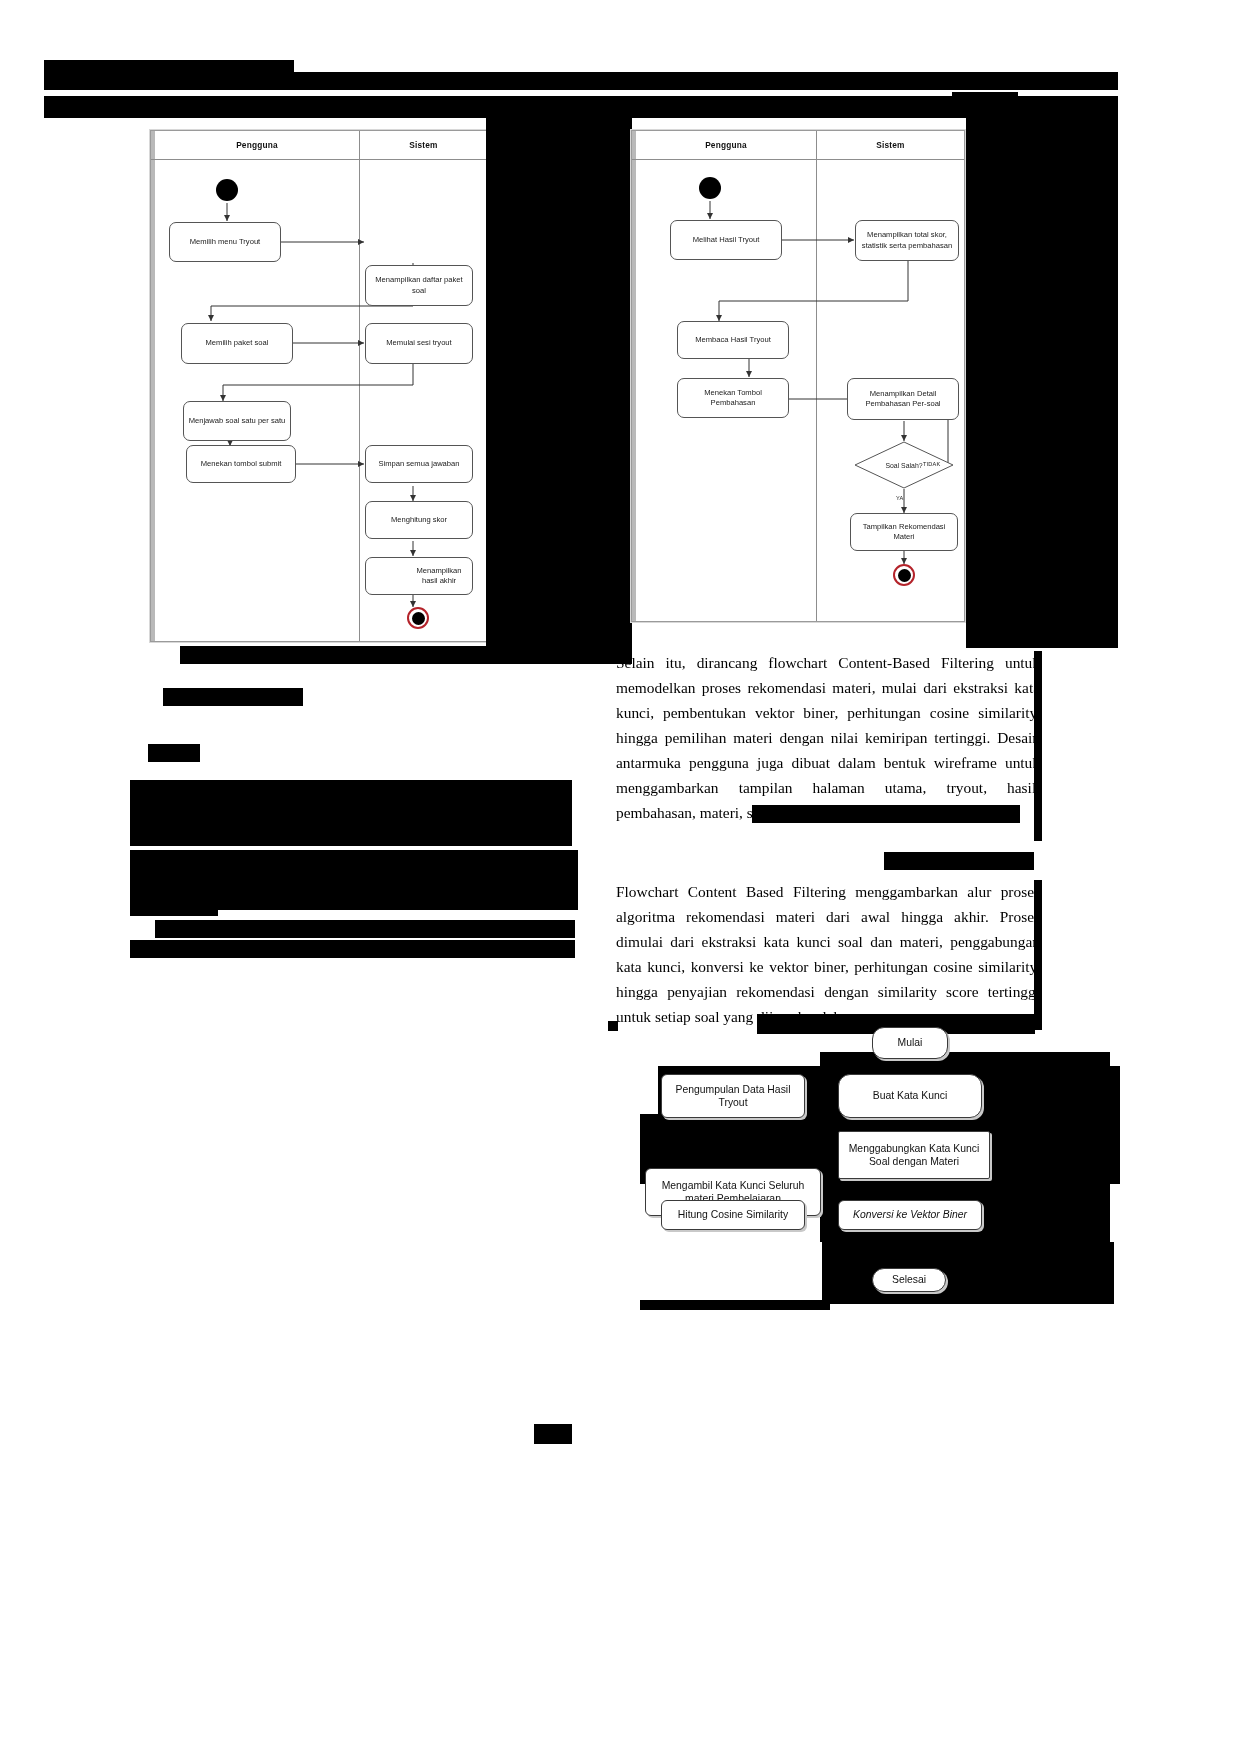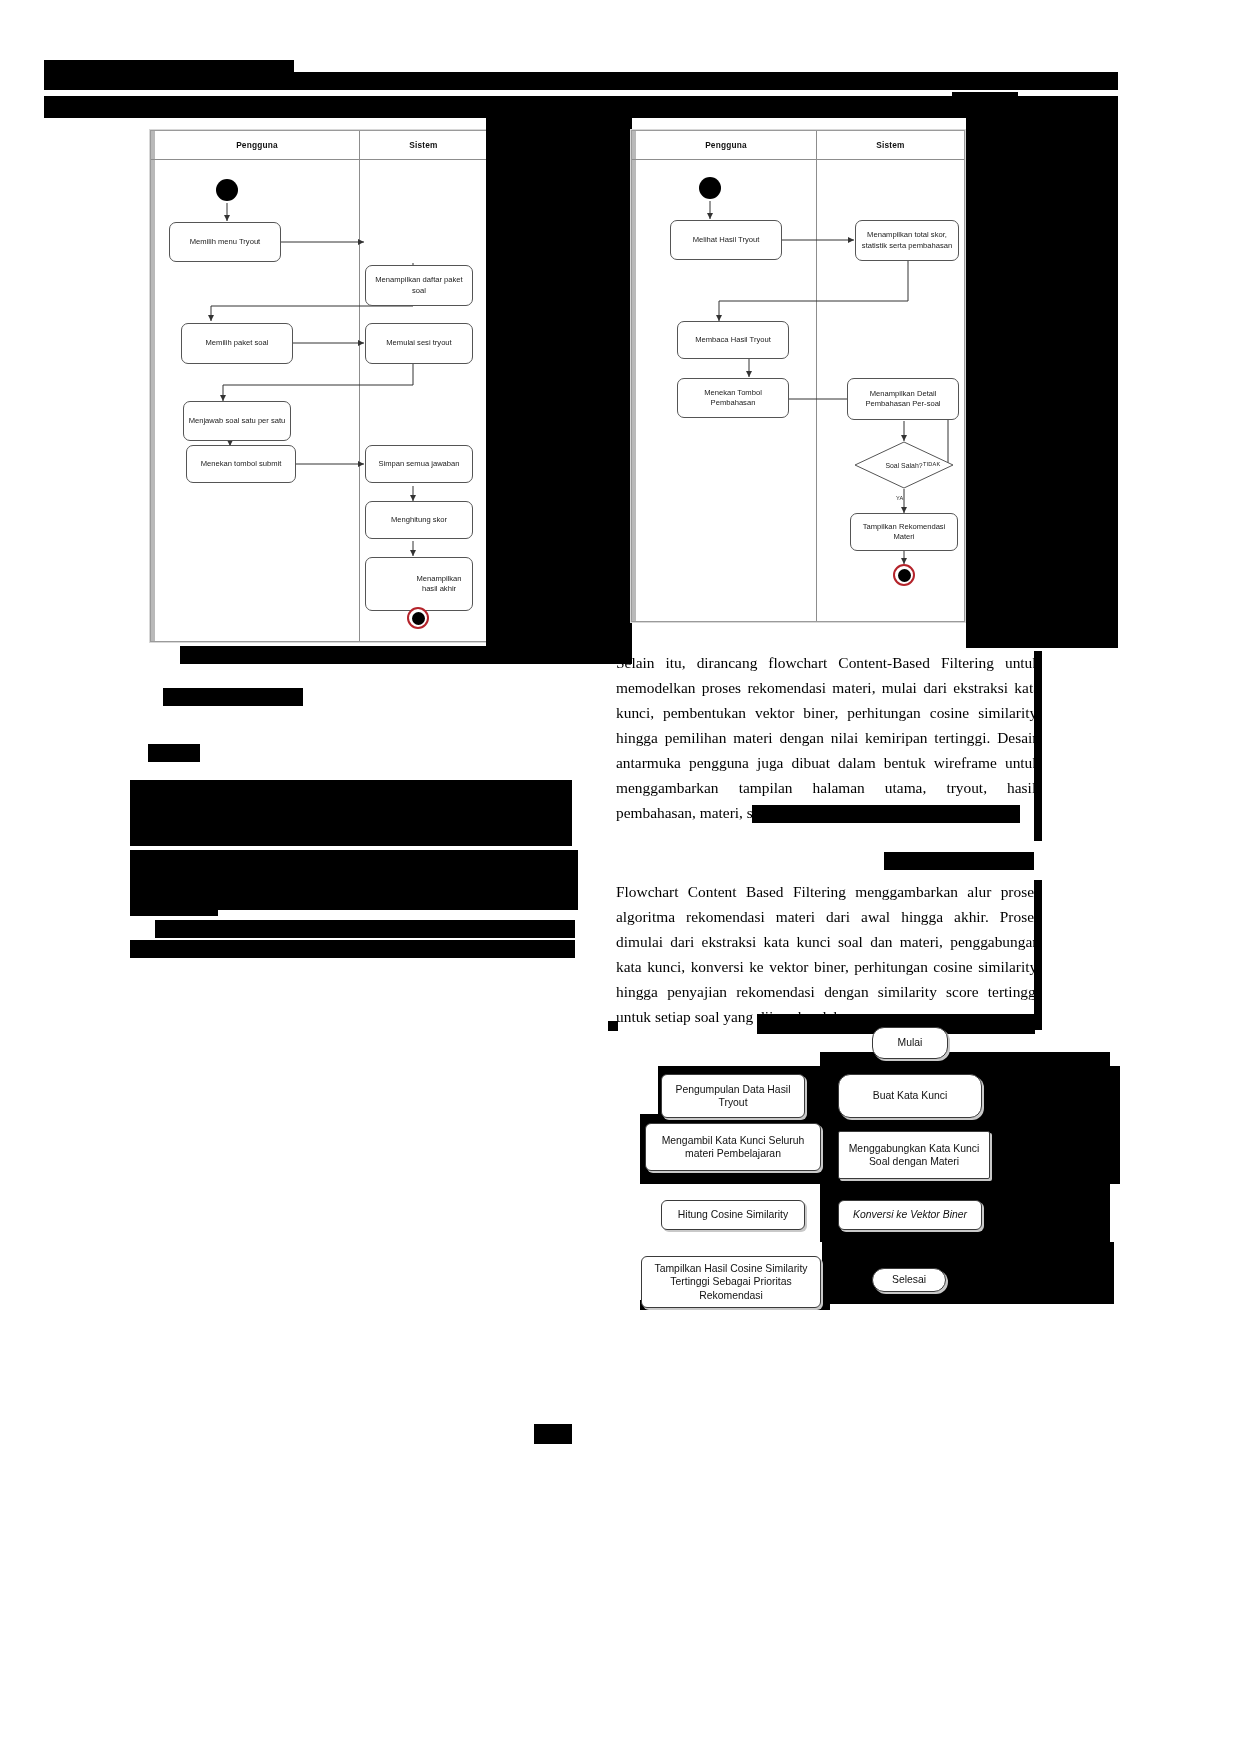--- a/index.html
+++ b/index.html
@@ -114,21 +114,21 @@
     <div class="node" style="left:214px;top:192px;width:108px;height:41px;">Memulai sesi tryout</div>
 
     <div class="node" style="left:32px;top:270px;width:108px;height:40px;">Menjawab soal satu per satu</div>
 
     <div class="node" style="left:35px;top:314px;width:110px;height:38px;">Menekan tombol submit</div>
 
     <div class="node" style="left:214px;top:314px;width:108px;height:38px;">Simpan semua jawaban</div>
 
     <div class="node" style="left:214px;top:370px;width:108px;height:38px;">Menghitung skor</div>
 
-    <div class="node" style="left:214px;top:426px;width:108px;height:54px;padding-left:44px;">Menampilkan hasil akhir</div>
+    <div class="node" style="left:214px;top:426px;width:108px;height:38px;padding-left:44px;">Menampilkan hasil akhir</div>
 
     <div class="endnode" style="left:256px;top:476px;">
         <i></i>
       </div>
   </div>
 
   <div class="redact" style="left:486px;top:118px;width:146px;height:530px;"></div>
   <div class="redact" style="left:966px;top:118px;width:152px;height:530px;"></div>
 
   <div class="uml" style="left:631px;top:130px;width:332px;height:490px;">
@@ -221,27 +221,26 @@
   <div class="redact" style="left:820px;top:1184px;width:290px;height:58px;"></div>
   <div class="redact" style="left:822px;top:1242px;width:292px;height:62px;"></div>
   <div class="redact" style="left:640px;top:1300px;width:190px;height:10px;"></div>
 
   <div class="fc-node" style="left:872px;top:1027px;width:76px;height:32px;border-radius:12px;">Mulai</div>
 
   <div class="fc-node" style="left:661px;top:1074px;width:144px;height:44px;border-radius:6px;">Pengumpulan Data Hasil Tryout</div>
 
   <div class="fc-node" style="left:838px;top:1074px;width:144px;height:44px;border-radius:12px;">Buat Kata Kunci</div>
 
-  <div class="fc-node" style="left:645px;top:1123px;width:176px;height:48px;border-radius:6px;">Mengambil Kata Kunci Seluruh materi Pembelajaran</div>
+  <div class="fc-node" style="left:645px;top:1168px;width:176px;height:48px;border-radius:6px;">Mengambil Kata Kunci Seluruh materi Pembelajaran</div>
 
   <div class="fc-node" style="left:838px;top:1131px;width:152px;height:48px;border-radius:2px;">Menggabungkan Kata Kunci Soal dengan Materi</div>
 
   <div class="fc-node" style="left:661px;top:1200px;width:144px;height:30px;border-radius:6px;">Hitung Cosine Similarity</div>
 
   <div class="fc-node" style="left:838px;top:1200px;width:144px;height:30px;border-radius:6px;font-style:italic;">Konversi ke Vektor Biner</div>
 
-  <div class="fc-node" style="left:641px;top:1256px;width:180px;height:52px;border-radius:6px;">Tampilkan Hasil Cosine Similarity Tertinggi Sebagai Prioritas Rekomendasi</div>
 
   <div class="fc-node" style="left:872px;top:1268px;width:74px;height:24px;border-radius:12px;">Selesai</div>
 
   <div class="footer-mark" style="left:534px;top:1424px;width:38px;height:20px;"></div>
 
 </div>
 
 </body></html>

